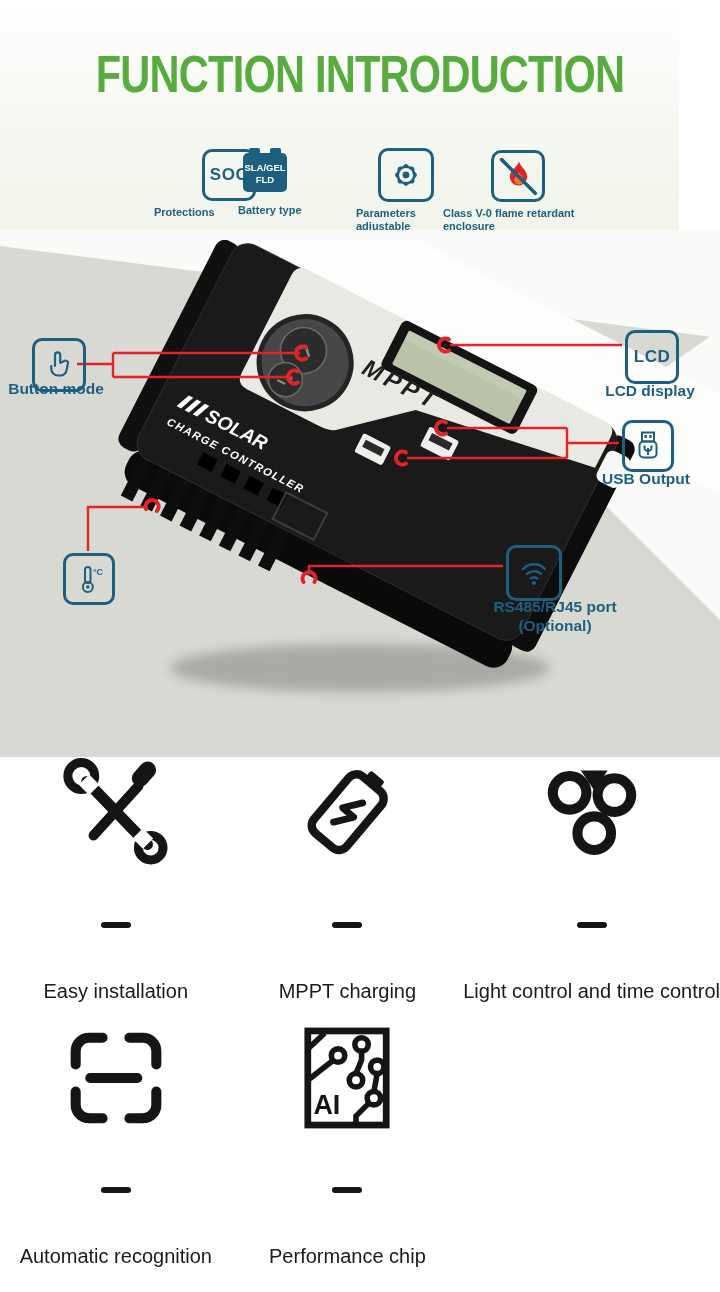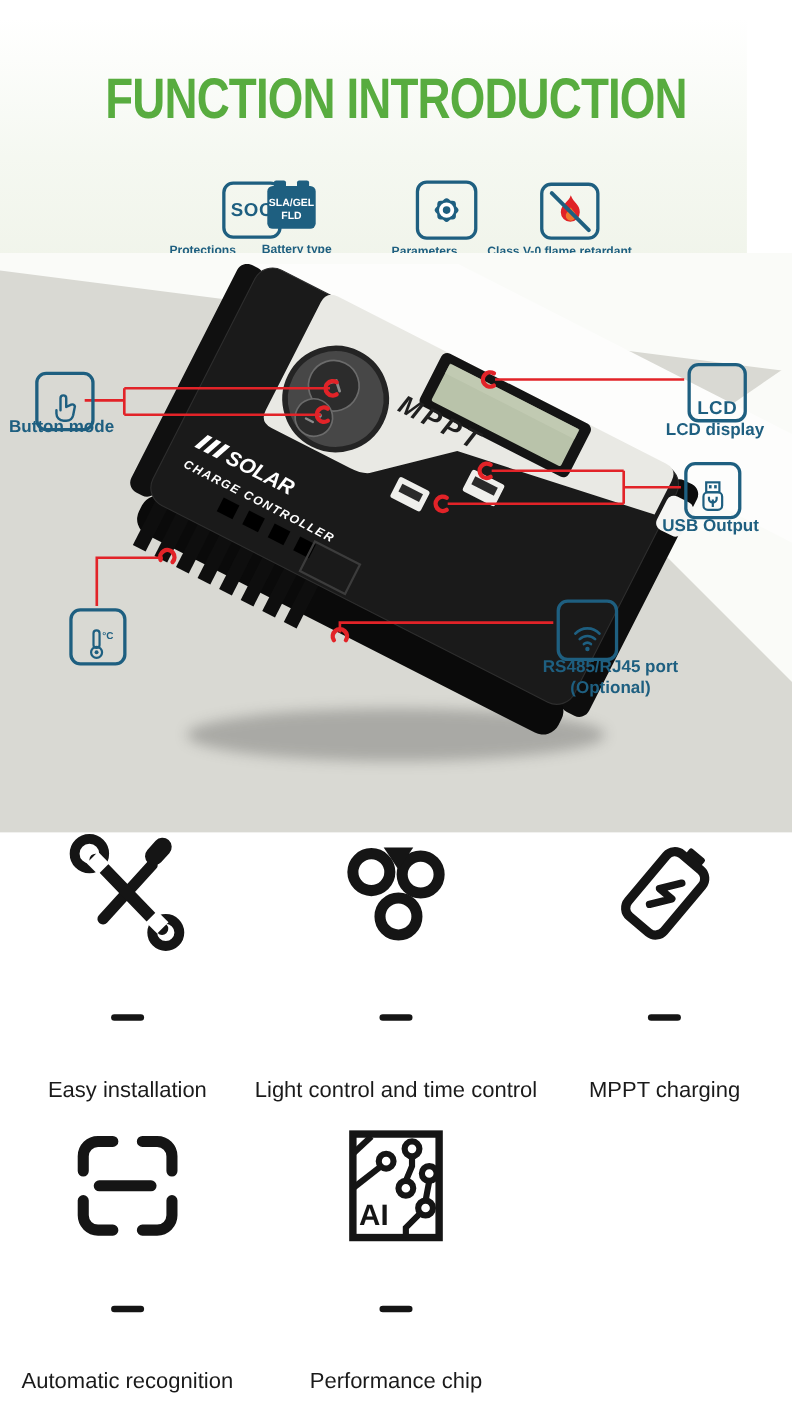--- a/index.html
+++ b/index.html
@@ -5,35 +5,35 @@
   :root{
     --green:#58AC3F; --blue:#1E5F80; --red:#E22328; --gray:#D9D9D3; --ink:#1A1A1A;
   }
   html,body{margin:0;padding:0;}
   body{width:720px;height:1292px;position:relative;overflow:hidden;
        font-family:"Liberation Sans",sans-serif;background:#fff;}
   #page{position:absolute;inset:0;}
 
   
   #sec1{position:absolute;left:0;top:0;width:679px;height:230px;
-        background:linear-gradient(180deg,#ffffff 0%,#f5f8f1 55%,#f0f4ea 100%);margin-top:16px;}
+        background:linear-gradient(180deg,#ffffff 0%,#f5f8f1 55%,#f0f4ea 100%);}
   .title{position:absolute;left:0;top:44px;width:720px;text-align:center;
          font-size:52px;font-weight:bold;color:var(--green);
          transform:scaleX(.8);letter-spacing:-1px;white-space:nowrap;}
   .tf{position:absolute;width:150px;text-align:left;}
   .tfbox{width:48px;height:46px;margin:0 auto;border:3px solid var(--blue);
          border-radius:10px;display:flex;align-items:center;justify-content:center;}
   .tflabel{margin-top:5px;font-size:11px;font-weight:bold;color:var(--blue);line-height:1.18;}
   .badge-text{font-size:17px;font-weight:bold;color:var(--blue);letter-spacing:.5px;}
 
   
   #sec2{position:absolute;left:0;top:230px;width:720px;height:527px;}
   #bg2,#device,#redlines{position:absolute;left:0;top:0;}
   .cobox{position:absolute;border:3px solid var(--blue);border-radius:10px;
-         display:flex;align-items:flex-end;justify-content:center;background:transparent;}
+         display:flex;align-items:center;justify-content:center;background:transparent;}
   .colabel{position:absolute;text-align:center;font-size:15.5px;font-weight:bold;
            color:var(--blue);line-height:1.22;}
 
   
   #sec3{position:absolute;left:0;top:757px;width:720px;height:535px;background:#fff;
         display:grid;grid-template-columns:repeat(3,1fr);grid-template-rows:265px 265px;}
   .feat{display:flex;flex-direction:column;align-items:center;gap:37px;}
   .feat svg{width:112px;height:112px;}
   .dash{width:30px;height:6px;border-radius:3px;background:#151515;margin:16px 0 15px 0;}
   .featlabel{font-size:20px;color:var(--ink);white-space:nowrap;}
@@ -249,41 +249,41 @@
         </g>
         <rect x="20" y="18" width="13" height="13" fill="#fff" transform="rotate(45 26 24)"></rect>
         <rect x="68" y="66" width="13" height="13" fill="#fff" transform="rotate(45 74 72)"></rect>
       </svg>
       <div class="dash"></div>
       <div class="featlabel">Easy installation</div>
     </div>
 
     <div class="feat">
       <svg viewBox="0 0 100 100">
+        <g transform="rotate(40 50 50)">
+          <rect x="42" y="7" width="16" height="11" rx="2" fill="#151515"></rect>
+          <rect x="31" y="16" width="38" height="66" rx="9" fill="none" stroke="#151515" stroke-width="7.5"></rect>
+          <path d="M55,34 l-11,15 h13 l-11,15" fill="none" stroke="#151515" stroke-width="6" stroke-linecap="round" stroke-linejoin="round"></path>
+        </g>
+      </svg>
+      <div class="dash"></div>
+      <div class="featlabel">MPPT charging</div>
+    </div>
+
+    <div class="feat">
+      <svg viewBox="0 0 100 100">
         <g fill="none" stroke="#151515" stroke-width="9">
           <circle cx="30" cy="32" r="15"></circle>
           <circle cx="70" cy="34" r="15"></circle>
           <circle cx="52" cy="68" r="15"></circle>
         </g>
         <path d="M40,12 L64,12 L52,30 Z" fill="#151515"></path>
       </svg>
       <div class="dash"></div>
       <div class="featlabel">Light control and time control</div>
-    </div>
-
-    <div class="feat">
-      <svg viewBox="0 0 100 100">
-        <g transform="rotate(40 50 50)">
-          <rect x="42" y="7" width="16" height="11" rx="2" fill="#151515"></rect>
-          <rect x="31" y="16" width="38" height="66" rx="9" fill="none" stroke="#151515" stroke-width="7.5"></rect>
-          <path d="M55,34 l-11,15 h13 l-11,15" fill="none" stroke="#151515" stroke-width="6" stroke-linecap="round" stroke-linejoin="round"></path>
-        </g>
-      </svg>
-      <div class="dash"></div>
-      <div class="featlabel">MPPT charging</div>
     </div>
 
     <div class="feat">
       <svg viewBox="0 0 100 100">
         <g fill="none" stroke="#151515" stroke-width="9" stroke-linecap="round">
           <path d="M14,38 V26 a12,12 0 0 1 12,-12 h12"></path>
           <path d="M62,14 h12 a12,12 0 0 1 12,12 v12"></path>
           <path d="M86,62 v12 a12,12 0 0 1 -12,12 h-12"></path>
           <path d="M38,86 h-12 a12,12 0 0 1 -12,-12 v-12"></path>
           <path d="M27,50 h42"></path>

